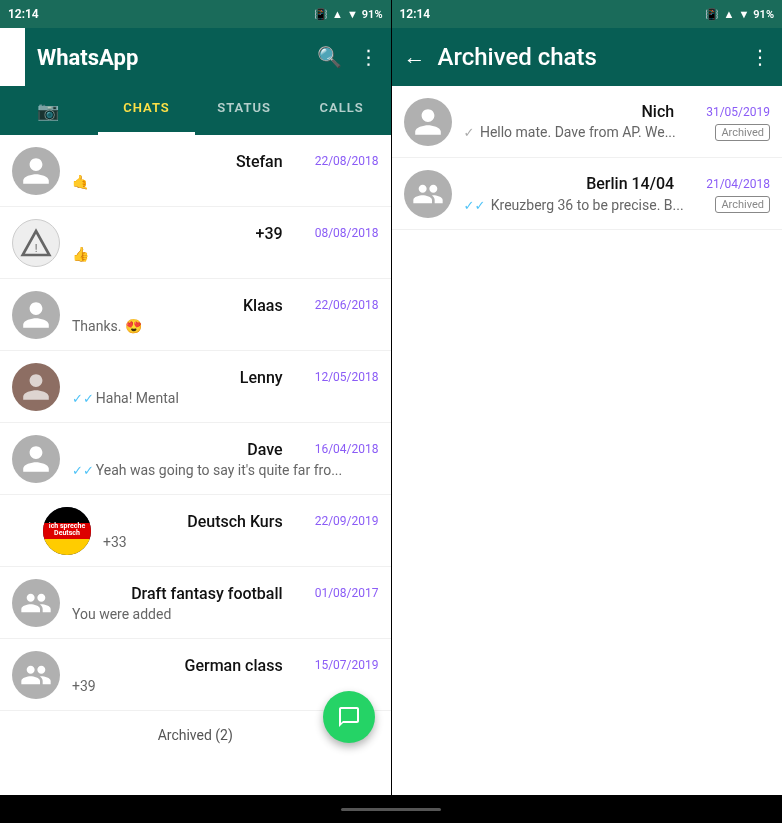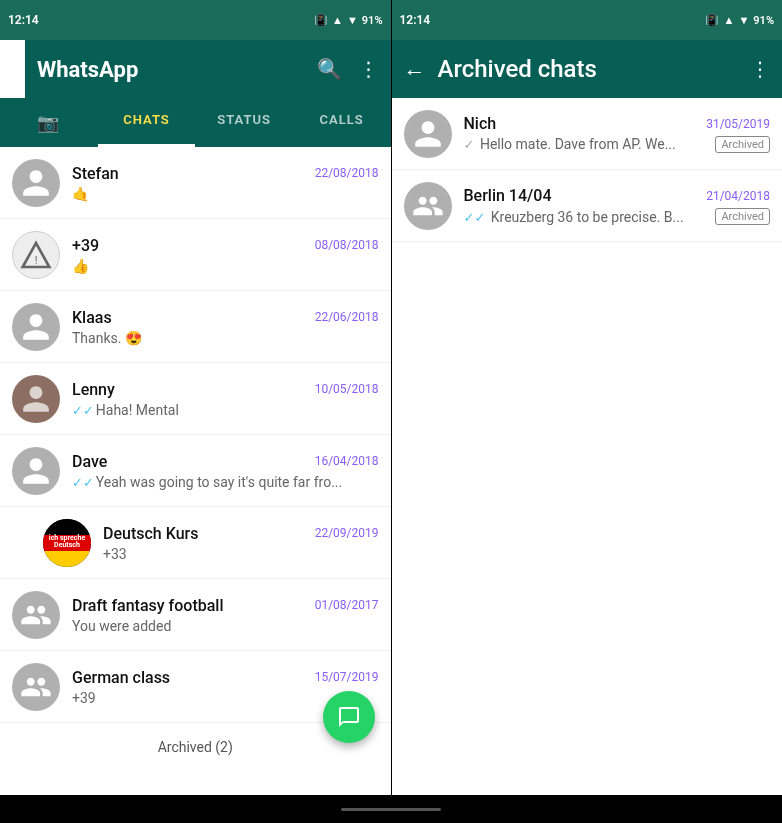--- a/index.html
+++ b/index.html
@@ -10,21 +10,21 @@
       font-family: 'Roboto', Arial, sans-serif;
       background: #000;
       overflow: hidden;
     }
 
     
     .status-bar {
       display: flex;
       justify-content: space-between;
       align-items: center;
-      height: 40px;
+      height: 28px;
       padding: 0 8px;
       background: #1a6b5a;
       color: #fff;
       font-size: 12px;
       font-weight: 600;
     }
     .status-bar-right {
       display: flex;
       align-items: center;
       gap: 4px;
@@ -129,23 +129,24 @@
     .avatar-person {
       background: #b0b0b0;
     }
     .avatar-group {
       background: #b0b0b0;
     }
     .avatar svg { width: 32px; height: 32px; fill: #fff; }
     .chat-content { flex: 1; min-width: 0; }
     .chat-header-row {
       display: flex;
-      justify-content: space-between;
+      justify-content: flex-end;
       align-items: center;
       margin-bottom: 3px;
+      gap: 32px;
     }
     .chat-name {
       font-size: 16px;
       font-weight: 500;
       color: #111;
     }
     .chat-time {
       font-size: 12px;
       color: #8b5cf6;
     }
@@ -353,21 +354,21 @@
         <div class="chat-item">
           <div class="avatar lenny-avatar" style="background:#8d6e63; overflow:hidden;">
             <svg viewBox="0 0 24 24" width="48" height="48">
                 <rect width="24" height="24" fill="#8d6e63"></rect>
                 <path d="M12 12c2.7 0 4.8-2.1 4.8-4.8S14.7 2.4 12 2.4 7.2 4.5 7.2 7.2 9.3 12 12 12zm0 2.4c-3.2 0-9.6 1.6-9.6 4.8v2.4h19.2v-2.4c0-3.2-6.4-4.8-9.6-4.8z" fill="rgba(255,255,255,0.7)"></path>
               </svg>
           </div>
           <div class="chat-content">
             <div class="chat-header-row">
               <span class="chat-name">Lenny</span>
-              <span class="chat-time">10/05/2018</span>
+              <span class="chat-time">12/05/2018</span>
             </div>
             <div class="chat-preview">
               <span class="double-check">✓✓</span>Haha! Mental
             </div>
           </div>
         </div>
 
         <div class="chat-item">
           <div class="avatar avatar-person">
             <svg viewBox="0 0 24 24">

